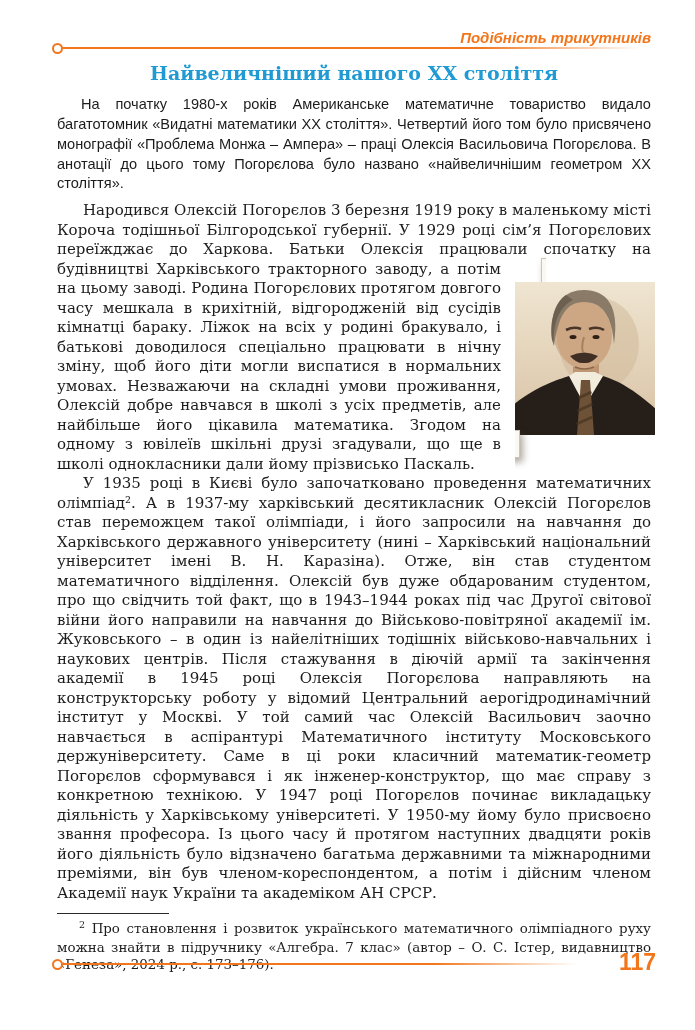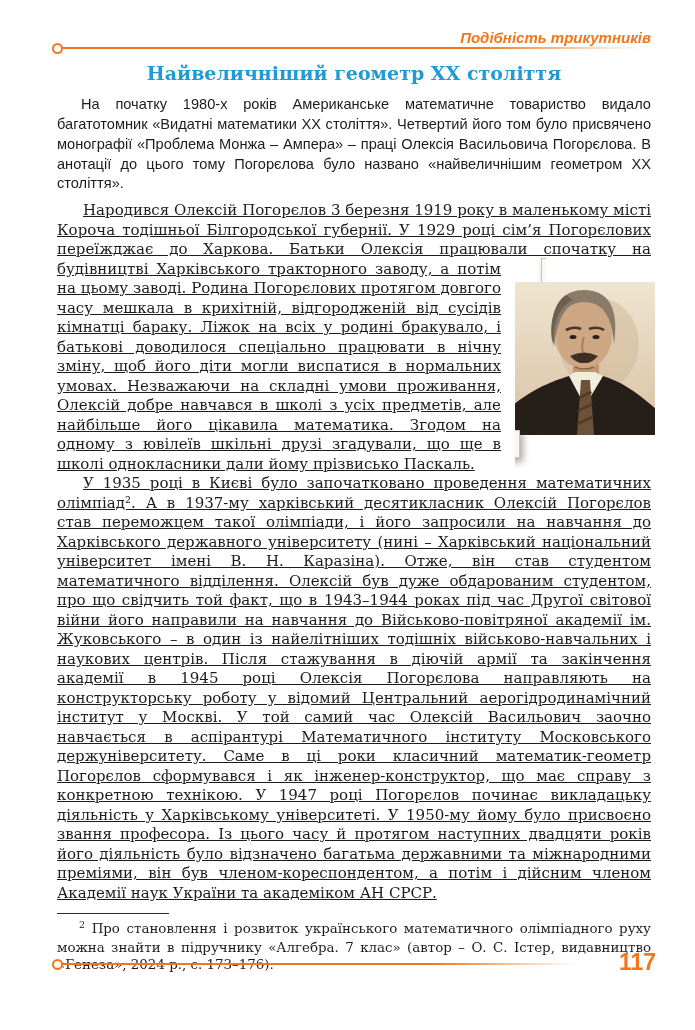--- a/index.html
+++ b/index.html
@@ -48,21 +48,21 @@
   }
   .intro-p{
     margin:0;
     font-family:"Liberation Sans", sans-serif;
     font-size:14.6px;line-height:1.36;
     text-align:justify;text-indent:24px;
   }
   .body-p{
     margin:0;
     font-size:15px;line-height:1.3;
-    text-align:justify;text-indent:26px;text-decoration:underline;
+    text-align:justify;text-indent:26px;
   }
   .body-p.first{margin-top:7px;}
   
   .photo-wrap{
     float:right;
     width:150px;
     margin:3px -14px 6px 14px;
   }
   .photo-frame{
     background:#fbf8f1;
@@ -89,21 +89,21 @@
 <body>
 
 <div class="page">
 
   <div class="section-title">Подібність трикутників</div>
   <div class="ring top-ring"></div>
   <div class="rule-line top-line"></div>
 
   <div class="content">
 
-    <h1 class="article-title">Найвеличніший геометр XX століття</h1>
+    <h1 class="article-title">Найвеличніший нашого XX століття</h1>
 
     <p class="intro-p">На початку 1980-х років Американське математичне товариство видало багатотомник «Видатні математики XX століття». Четвертий його том було присвячено монографії «Проблема Монжа – Ампера» – праці Олексія Васильовича Погорєлова. В анотації до цього тому Погорєлова було названо «найвеличнішим геометром XX століття».</p>
 
     <p class="body-p first clearfix">
       <span>Народився Олексій Погорєлов 3 березня 1919 року в маленькому місті Короча тодішньої Білгородської губернії. У 1929 році сім’я Погорєлових переїжджає до Харкова. Батьки Олексія працювали спочатку на</span>
       <span class="photo-wrap">
         <span class="photo-frame">
           <svg viewBox="0 0 140 153" xmlns="http://www.w3.org/2000/svg" aria-hidden="true">
             <defs>
               <linearGradient id="pbg" x1="0" y1="0" x2="0" y2="1">

